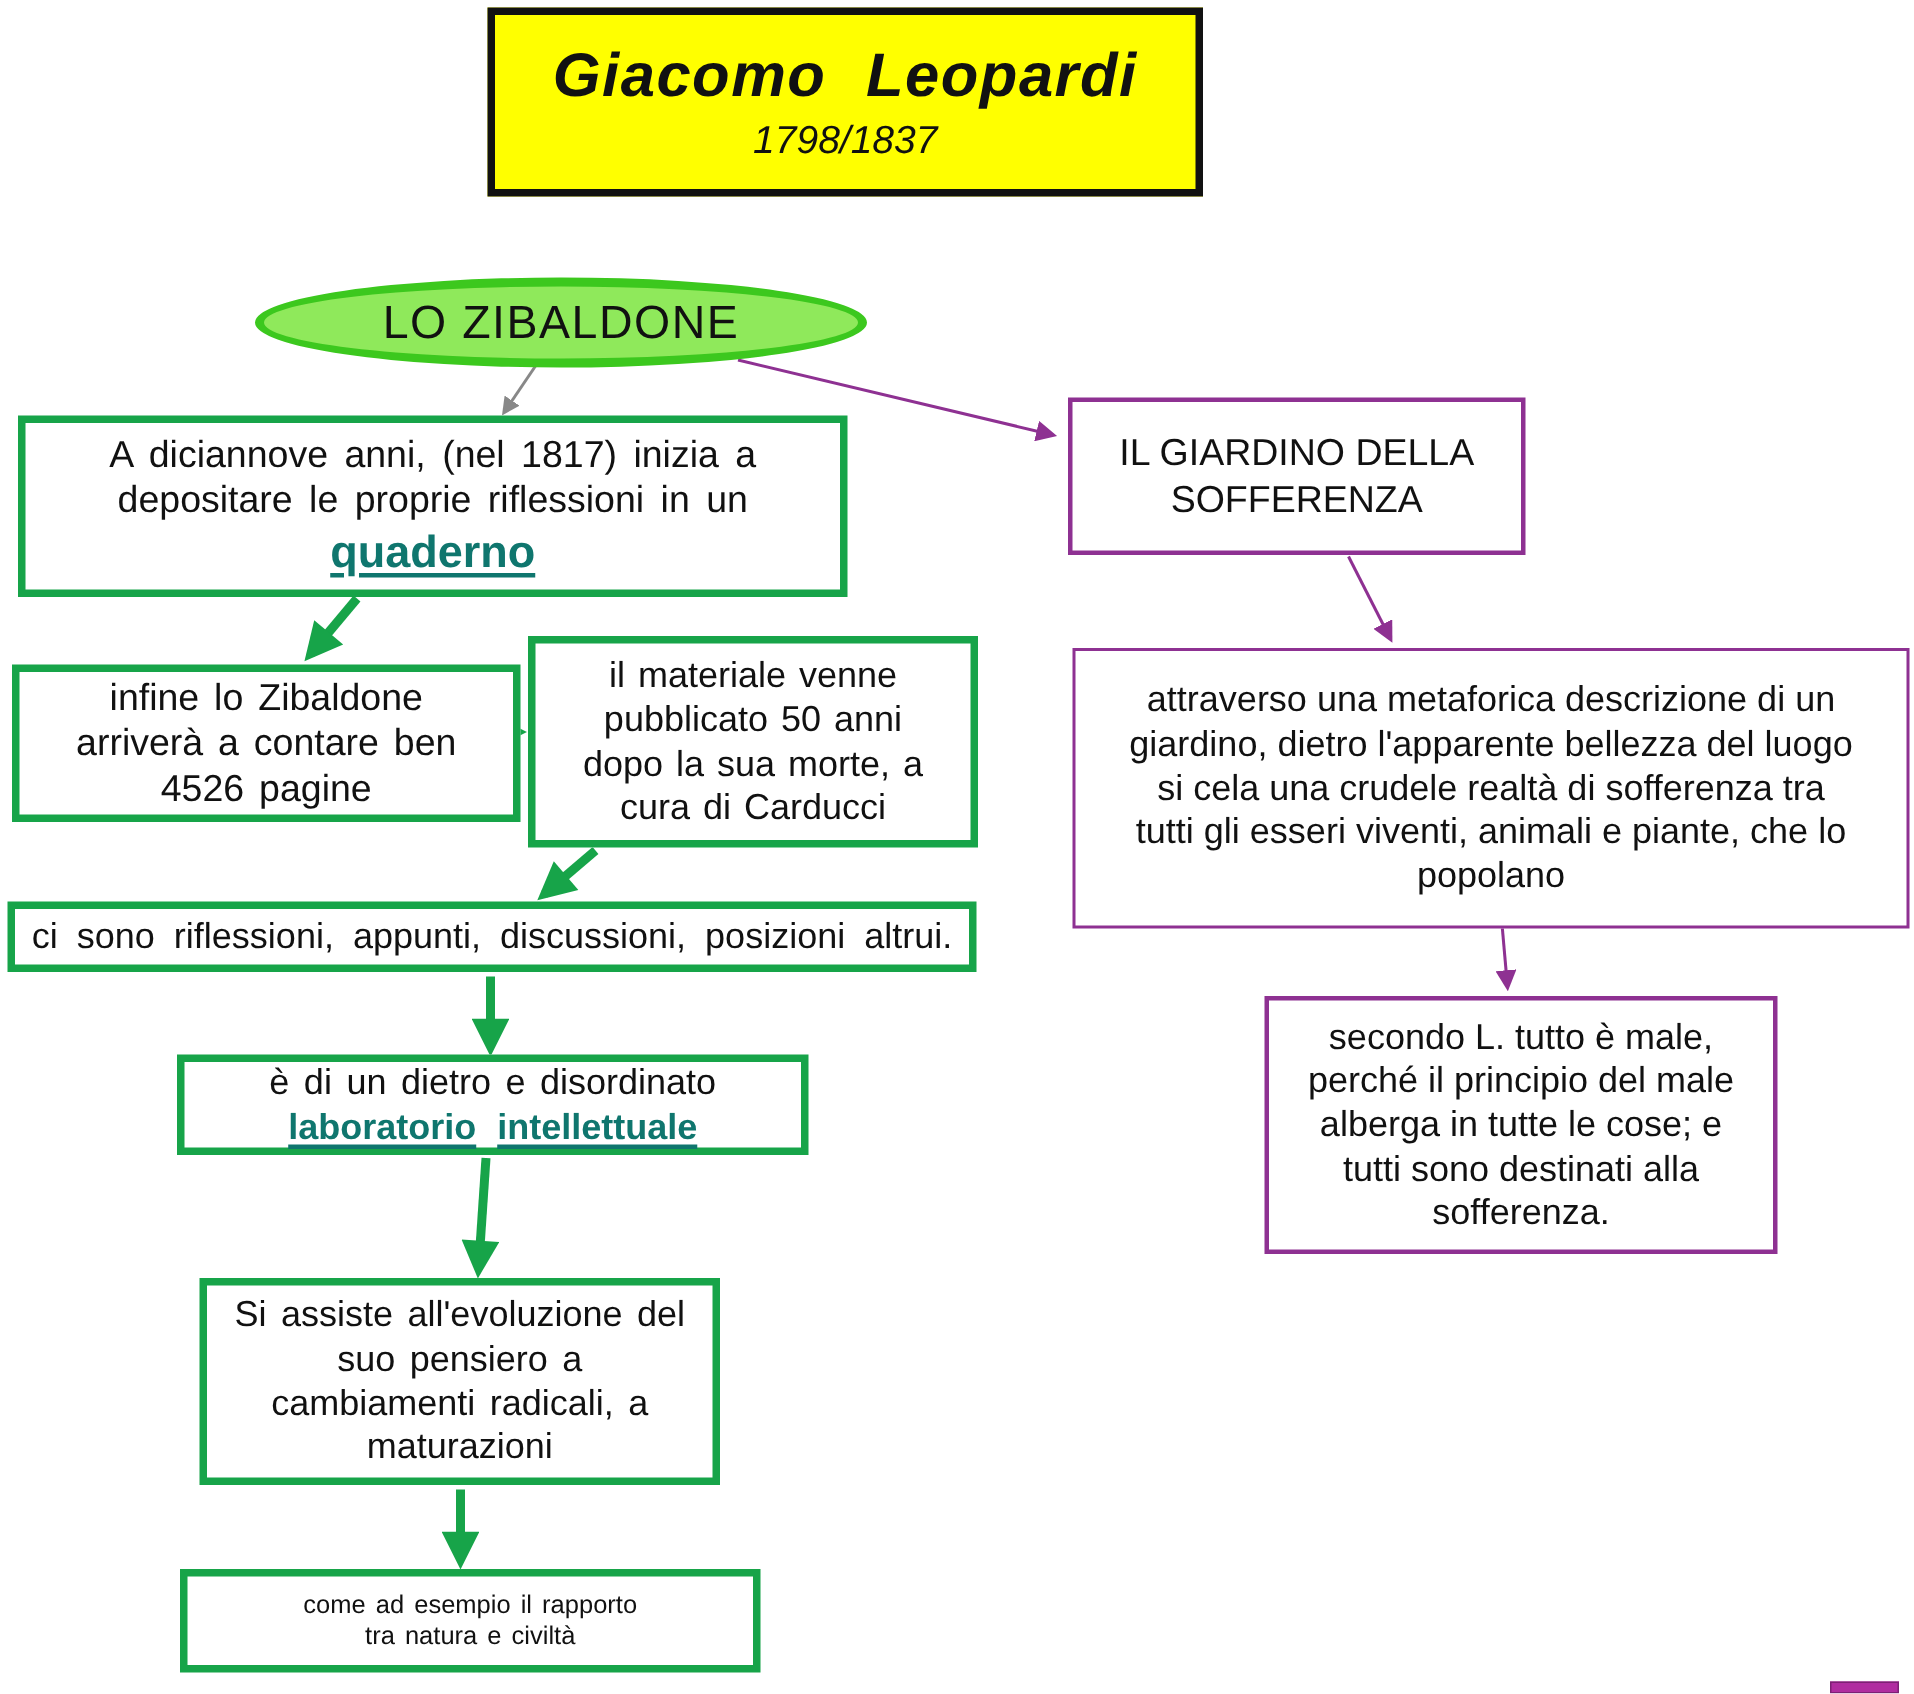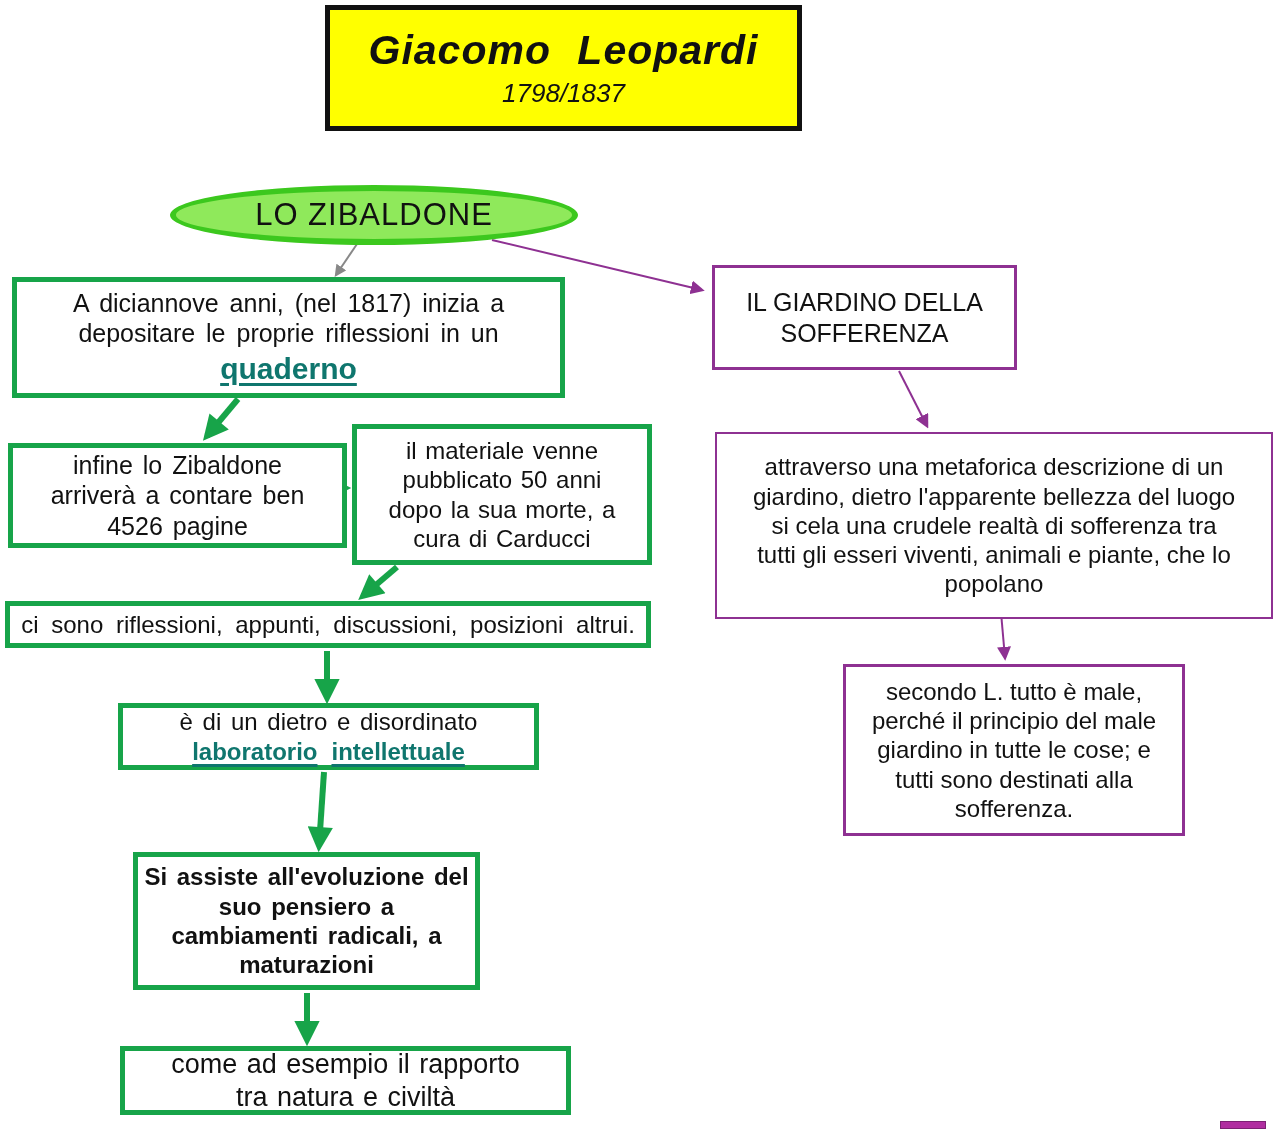--- a/index.html
+++ b/index.html
@@ -41,22 +41,22 @@
   }
   #root-label{font-size:31px;letter-spacing:1px;}
 
   
   #node-quaderno{left:12px;top:277px;width:553px;height:121px;font-size:25px;word-spacing:4px;}
   #node-quaderno .hl{font-size:30px;margin-top:2px;}
   #node-pagine{left:8px;top:443px;width:339px;height:105px;font-size:25px;word-spacing:3px;}
   #node-carducci{left:352px;top:424px;width:300px;height:141px;font-size:24px;word-spacing:2px;}
   #node-riflessioni{left:5px;top:601px;width:646px;height:47px;font-size:24px;word-spacing:6px;}
   #node-laboratorio{left:118px;top:703px;width:421px;height:67px;font-size:24px;word-spacing:3px;}
-  #node-evoluzione{left:133px;top:852px;width:347px;height:138px;font-size:24px;word-spacing:3px;font-weight:bold;}
-  #node-natura{left:120px;top:1046px;width:451px;height:69px;font-size:27px;word-spacing:2px;}
+  #node-evoluzione{left:133px;top:852px;width:347px;height:138px;font-size:24px;word-spacing:3px;}
+  #node-natura{left:120px;top:1046px;width:387px;height:69px;font-size:17px;word-spacing:2px;}
 
   
   #node-giardino{left:712px;top:265px;width:305px;height:105px;font-size:25px;}
   #node-metafora{left:715px;top:432px;width:558px;height:187px;font-size:24px;}
   #node-male{left:843px;top:664px;width:342px;height:172px;font-size:24px;}
 
   .hl{
     color:#0f766e;font-weight:bold;
     text-decoration:underline;
     text-decoration-thickness:2.5px;
@@ -163,20 +163,20 @@
     <span class="prewrap">attraverso una metaforica descrizione di un
 giardino, dietro l'apparente bellezza del luogo
 si cela una crudele realtà di  sofferenza tra
 tutti gli esseri viventi, animali e piante, che lo
 popolano</span>
   </div>
 
   <div id="node-male" class="abs node purple-box-thick">
     <span class="prewrap">secondo L. tutto è male,
 perché il principio del male
-giardino in tutte le cose; e
+alberga in tutte le cose; e
 tutti sono destinati alla
 sofferenza.</span>
   </div>
 
   <div id="corner-bar" class="abs"></div>
 
 </div>
 
 </body></html>

